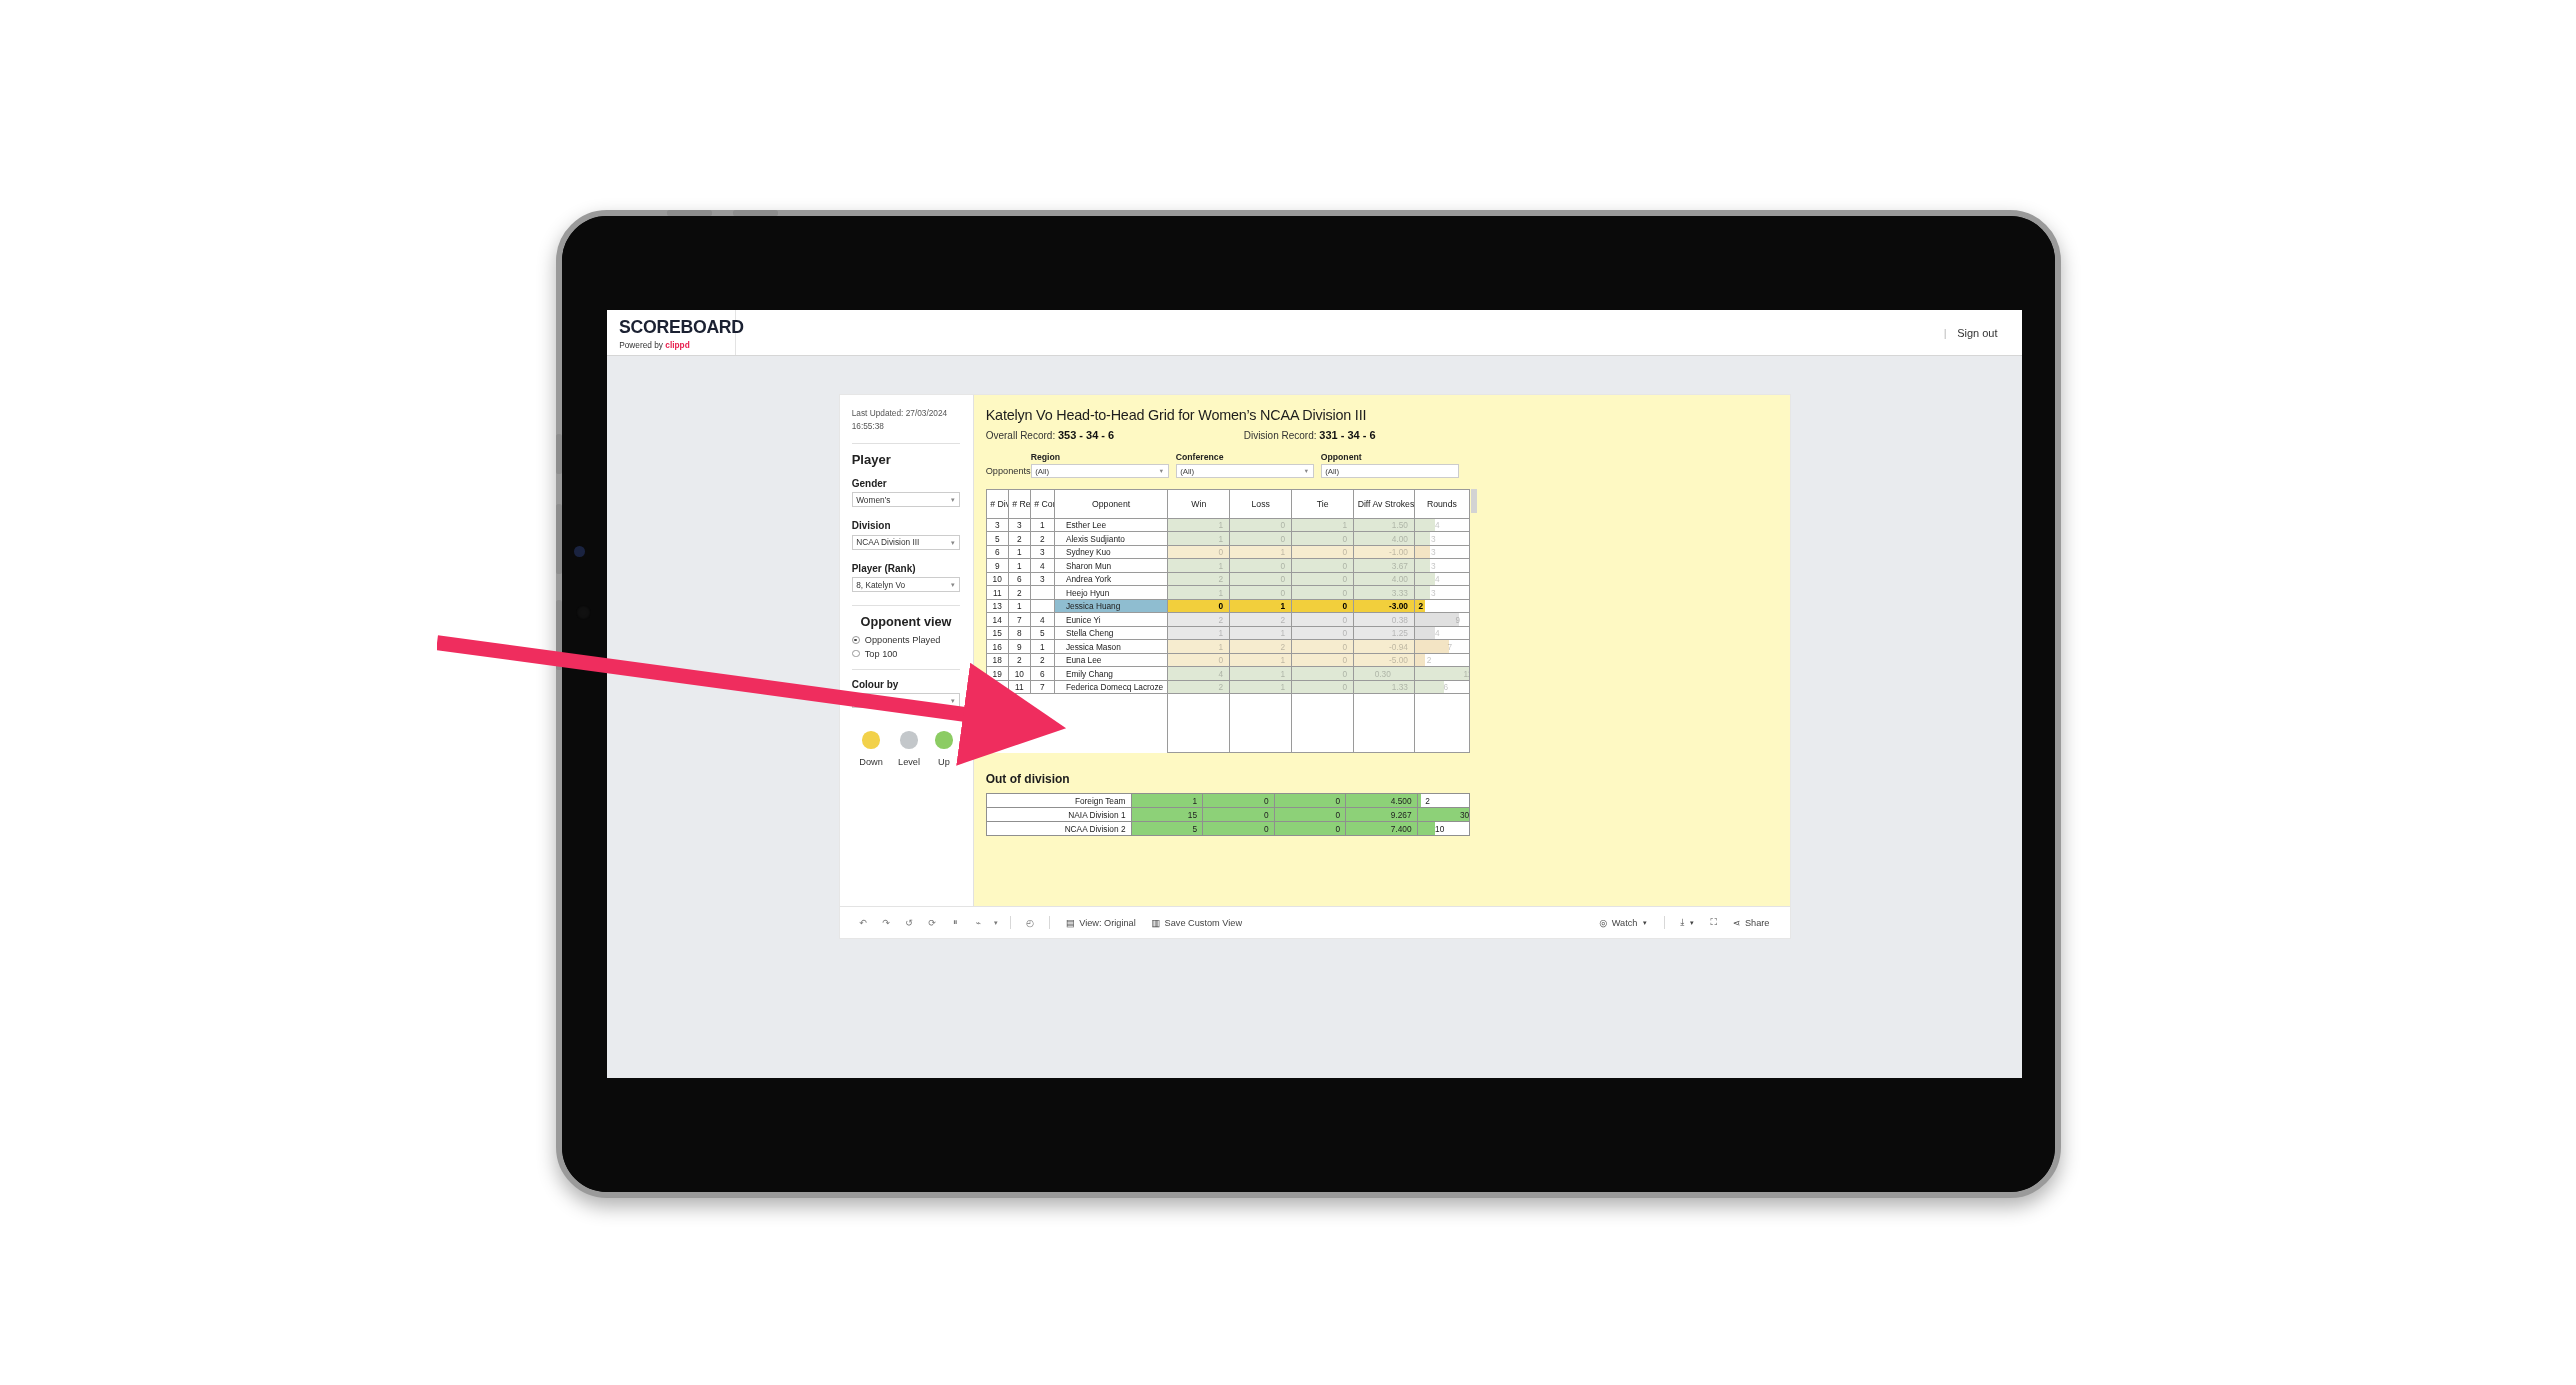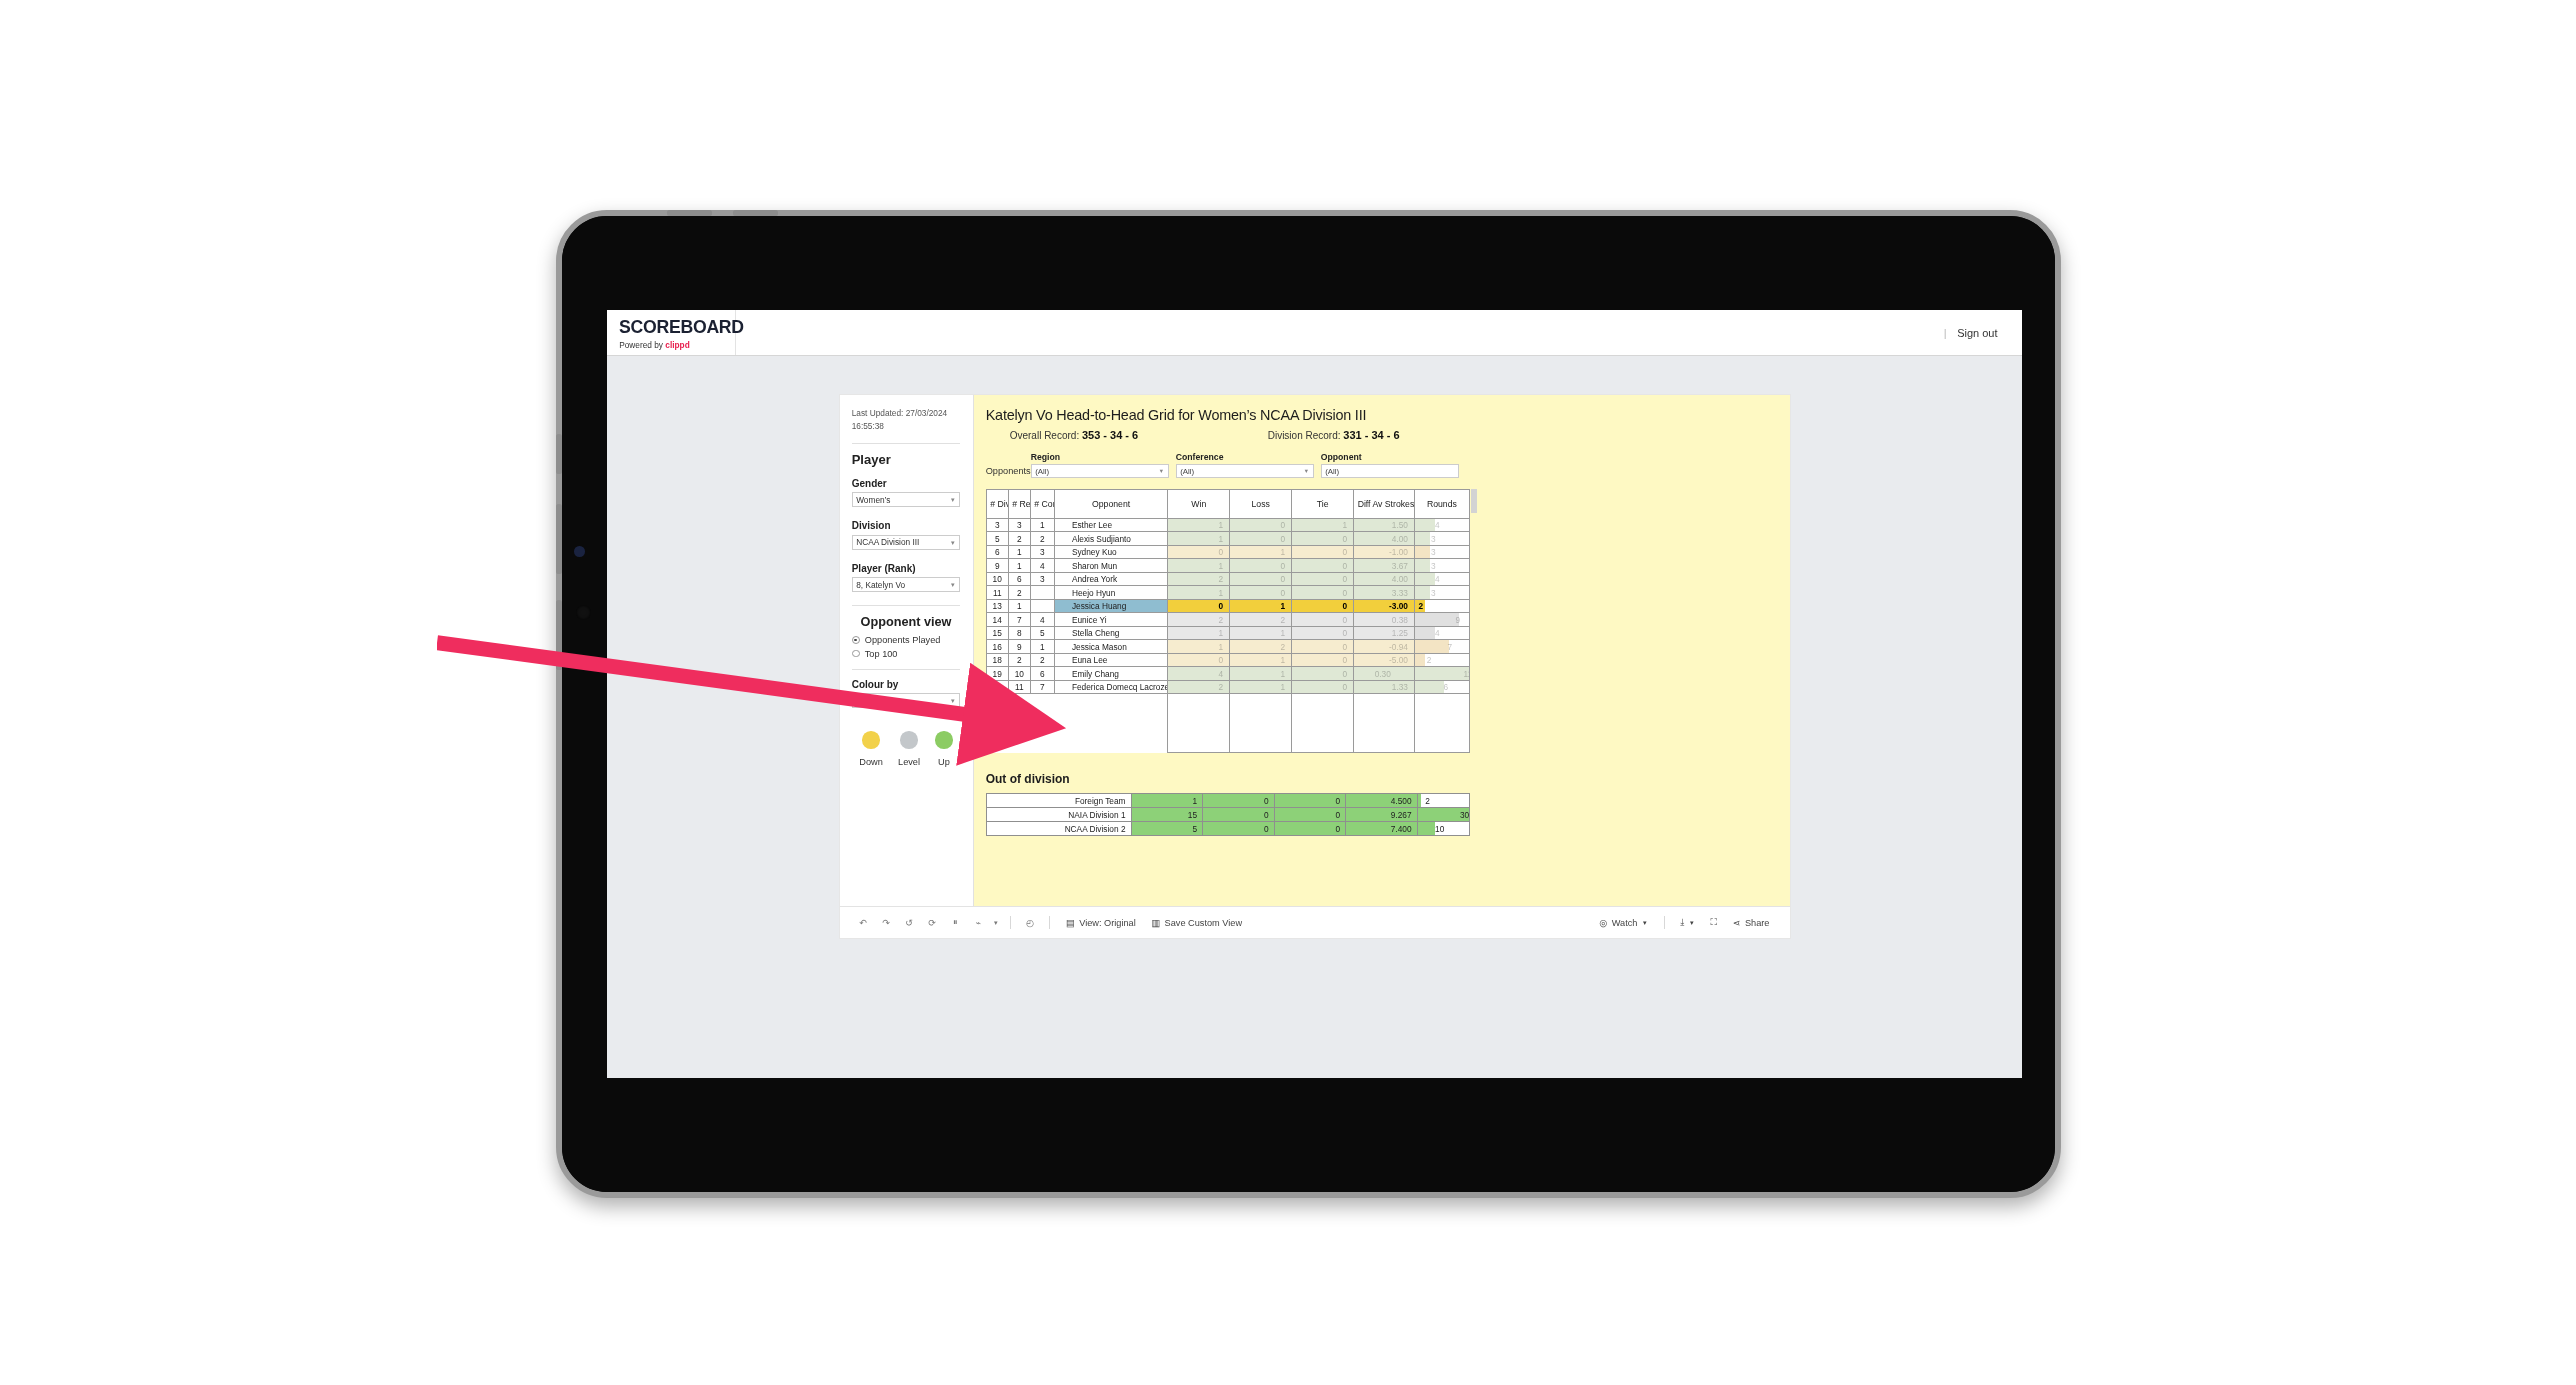--- a/index.html
+++ b/index.html
@@ -122,21 +122,21 @@
   .legend { display:flex; justify-content:space-around; margin-top:23px; }
   .legend .item { text-align:center; }
   .dot { width:17.5px; height:17.5px; border-radius:50%; margin:0 auto 8.7px; }
   .legend .lbl { font-size:9.2px; color:#333; }
 
   
   .main { flex:1; padding:12.2px 15.7px 0 12.2px; }
   .title { font-size:14.4px; font-weight:400; color:#1d1d1d; letter-spacing:-0.2px; }
   .records { display:flex; margin-top:6.1px; font-size:10px; color:#333; }
   .records .rec { margin-right:0; }
-  .records .rec1 { width:258px;margin-left:24px; }
+  .records .rec1 { width:258px; }
   .records b { font-weight:700; font-size:11px; color:#111; }
 
   .filters { display:flex; align-items:flex-end; margin-top:10.5px; gap:7px; }
   .filters .lead { font-size:9.2px; color:#333; padding-bottom:2.6px; width:38px; }
   .fgroup { width:138px; }
   .fgroup .fl { font-size:8.7px; color:#222; font-weight:700; margin-bottom:2.6px; }
   .fsel {
     height:14px; border:0.9px solid #ccc; background:#fff; font-size:7.9px; color:#444;
     display:flex; align-items:center; padding:0 3.5px;
   }
@@ -146,21 +146,21 @@
   .grid { margin-top:10.5px; border-collapse:collapse; width:484px; table-layout:fixed; background:#fff;}
   .grid th, .grid td {
     border:0.9px solid #9a9a9a; font-size:8.3px; color:#222;
     height:13.5px; padding:0 3.5px; text-align:center; font-weight:400;
     overflow:hidden; white-space:nowrap;
   }
   .grid thead th { height:29px; font-size:8.7px; vertical-align:middle; line-height:1.15; }
   .c-div{width:21px}.c-reg{width:21px}.c-conf{width:23px}
   .c-opp{width:108px} .c-win{width:59px} .c-loss{width:59px}
   .c-tie{width:59px} .c-diff{width:58px} .c-rnd{width:52px}
-  .grid td.opp { text-align:left; padding-left:17px; }
+  .grid td.opp { text-align:left; padding-left:11px; }
   .grid td.num { text-align:right; padding-right:6.1px; }
   .grid td.rnd { text-align:left; padding-left:3.5px; position:relative; }
   .grid tr.sel td.opp { background:#8fbdd0; }
   .grid tr.sel td.val { background:#f2cf3c; color:#000; font-weight:700; }
   .grid tr.sel td.rnd { background:#fff; color:#000; font-weight:700;}
   .grid tr.dim td.val { color: rgba(60,60,60,0.30); }
   .grid tr.dim td.rnd { color: rgba(60,60,60,0.30); }
   .bar { position:absolute; left:0; top:0; bottom:0; }
   .rndtxt { position:relative; z-index:2; }
   .pad-row td { height:59px; border-top:0.9px solid #9a9a9a; background:#fff; }

